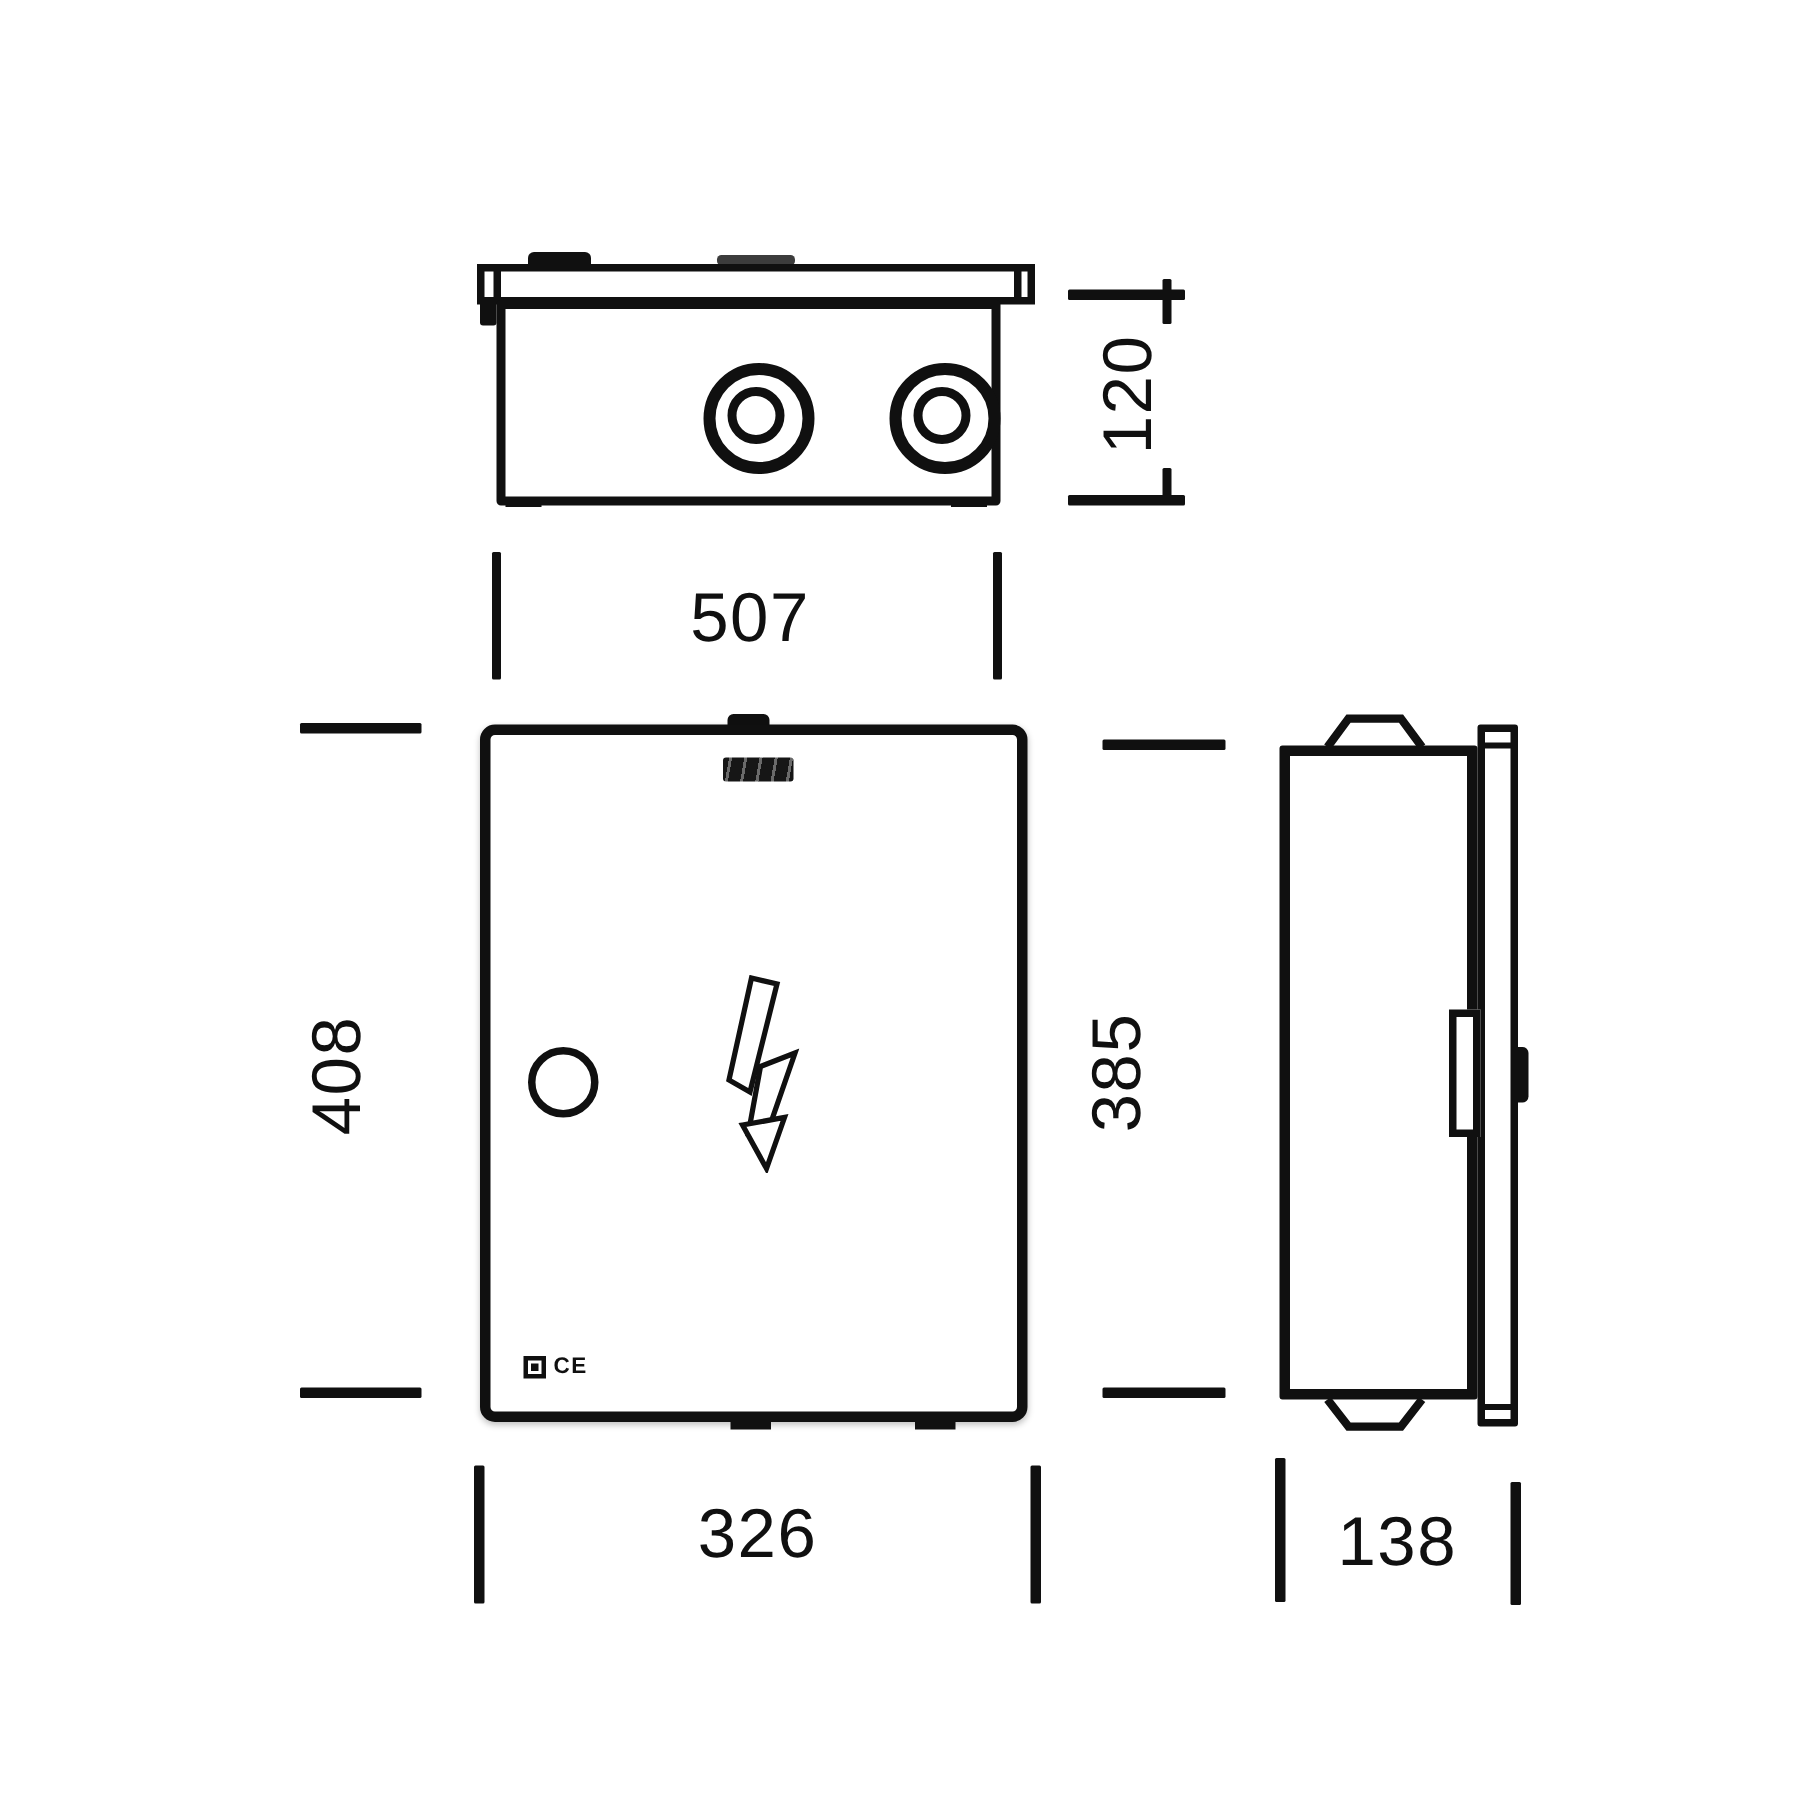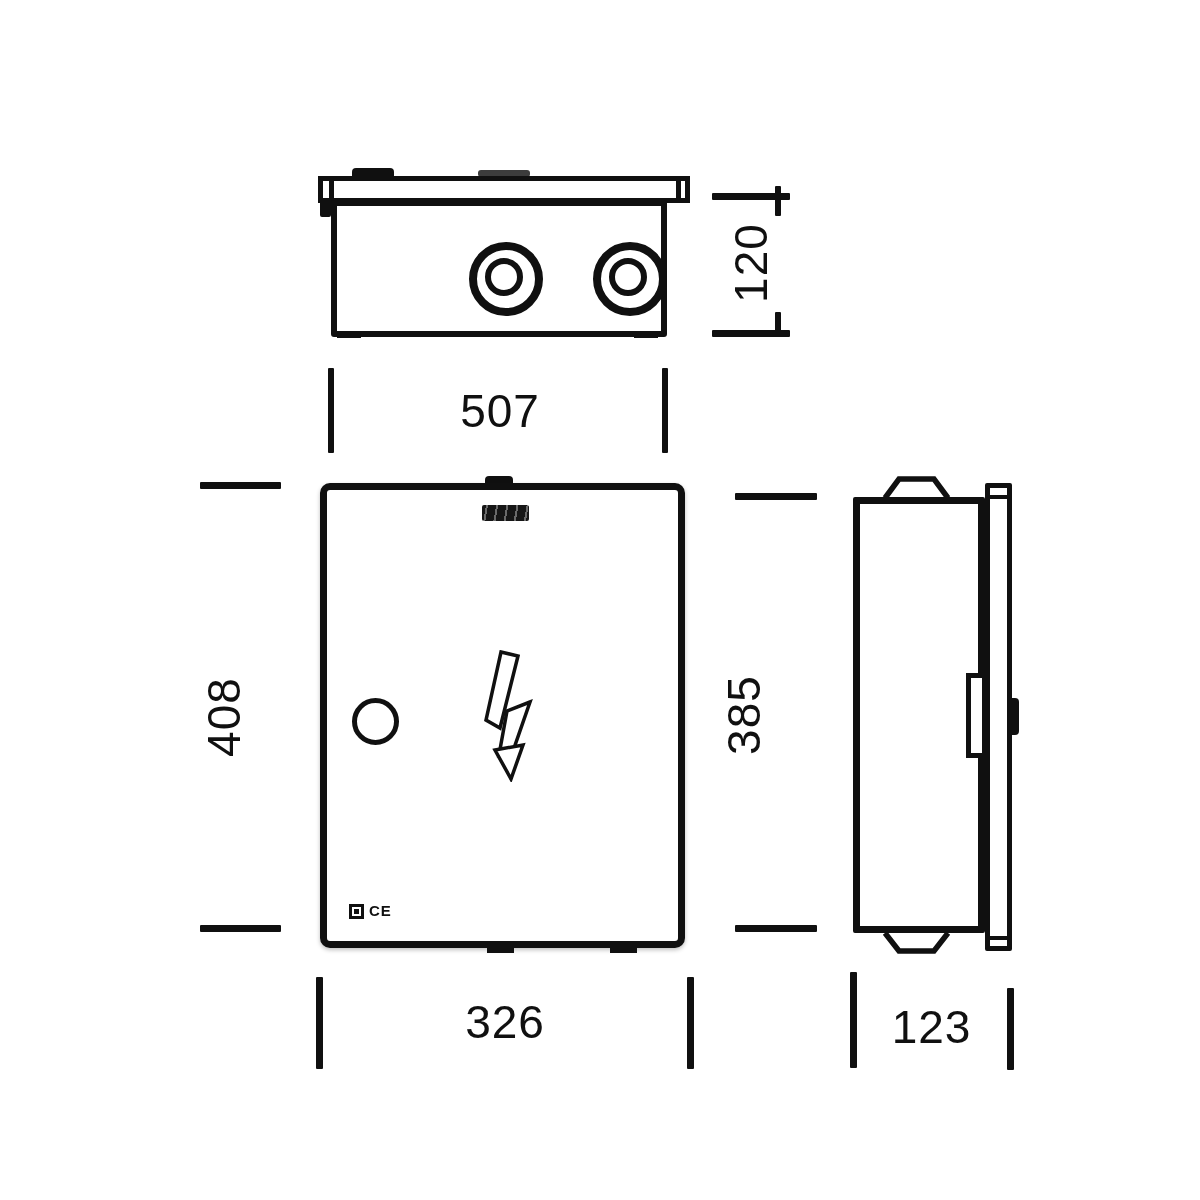--- a/index.html
+++ b/index.html
@@ -158,16 +158,16 @@
     <div class="outline sv-door"></div>
     <div class="abs ink sv-door-line-t"></div>
     <div class="abs ink sv-door-line-b"></div>
     <div class="outline sv-handle"></div>
     <div class="abs ink sv-tab"></div>
   </div>
 
   <div>
     <div class="tick d138-l"></div>
     <div class="tick d138-r"></div>
-    <div class="dim-label d138-label">123</div>
+    <div class="dim-label d138-label">138</div>
   </div>
 
 </div>
 
 </body></html>

